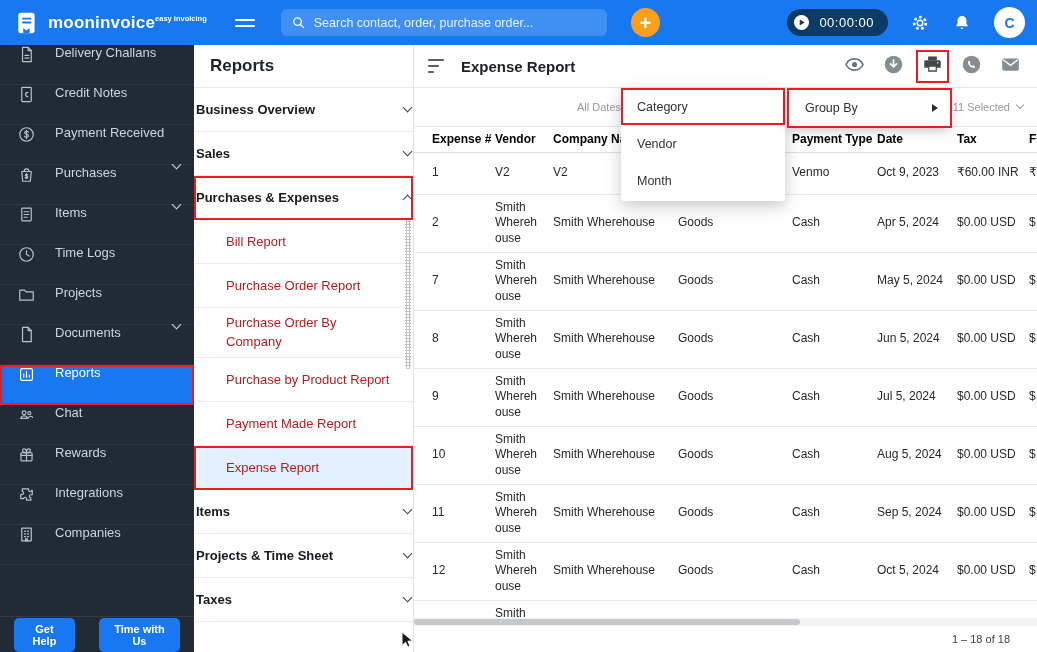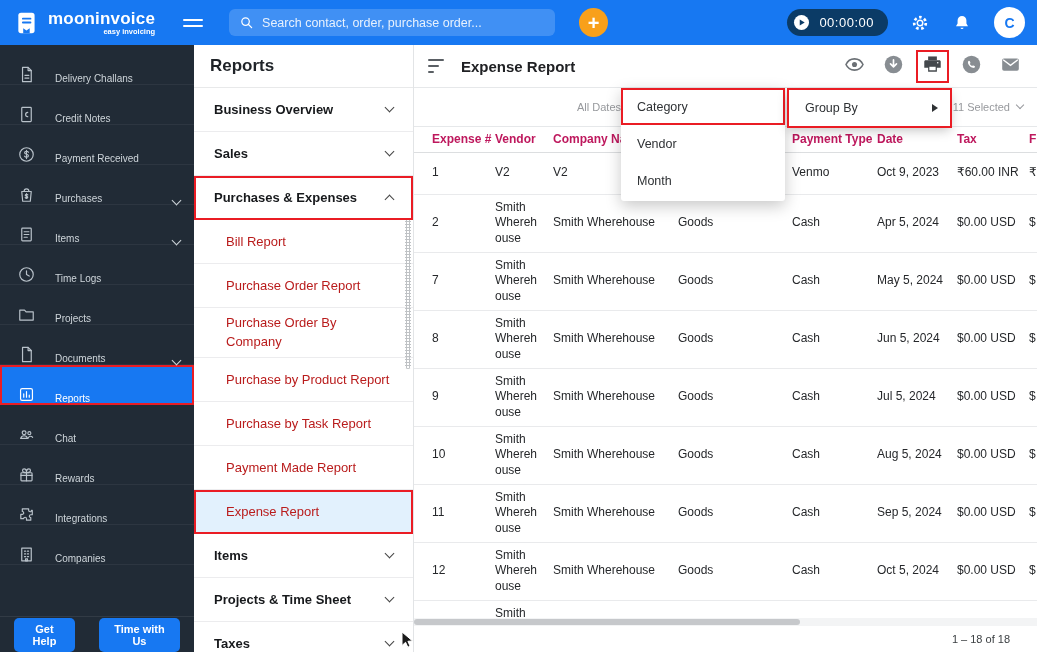--- a/index.html
+++ b/index.html
@@ -7,21 +7,21 @@
     --orange:#F8A01B; --timer:#0B3B66; --active-row:#E2F1FD;
   }
   *{box-sizing:border-box;margin:0;padding:0;}
   body{font-family:"Liberation Sans","DejaVu Sans",sans-serif;background:#fff;}
   .app{width:1037px;height:652px;position:relative;overflow:hidden;background:#fff;}
 
   
   .topbar{height:45px;background:var(--topbar);display:flex;align-items:center;padding:0 12px 0 14px;}
   .brand{display:flex;align-items:center;gap:8px;}
   .brand svg{width:26px;height:26px;}
-  .brand-text{display:flex;flex-direction:column;line-height:1;}
+  .brand-text{display:flex;flex-direction:row;line-height:1;}
   .brand-name{color:#fff;font-size:17px;font-weight:700;letter-spacing:.2px;}
   .brand-tag{color:#fff;font-size:7.5px;font-weight:700;text-align:right;margin-top:1px;}
   .hamburger{margin-left:28px;width:20px;height:14px;display:flex;flex-direction:column;justify-content:center;gap:4px;cursor:pointer;}
   .hamburger i{display:block;height:2px;background:#fff;border-radius:2px;}
   .searchbox{margin-left:26px;width:326px;height:27px;background:rgba(255,255,255,.18);border-radius:6px;display:flex;align-items:center;padding:0 10px;gap:8px;}
   .searchbox svg{width:15px;height:15px;flex:0 0 auto;}
   .searchbox input{background:transparent;border:0;outline:0;color:#fff;font-size:12.5px;width:100%;font-family:inherit;}
   .searchbox input::placeholder{color:rgba(255,255,255,.88);}
   .plusbtn{margin-left:24px;width:29px;height:29px;border-radius:50%;background:var(--orange);color:#fff;font-size:20px;font-weight:700;display:flex;align-items:center;justify-content:center;cursor:pointer;line-height:1;}
   .tb-right{margin-left:auto;display:flex;align-items:center;gap:22px;}
@@ -29,37 +29,37 @@
   .timer svg{width:19px;height:19px;}
   .timer-text{color:#fff;font-size:13px;letter-spacing:.5px;}
   .tb-icon{width:20px;height:20px;cursor:pointer;}
   .avatar{width:31px;height:31px;border-radius:50%;background:#fff;color:var(--topbar);font-weight:700;font-size:14px;display:flex;align-items:center;justify-content:center;cursor:pointer;}
 
   
   .body{display:flex;height:607px;}
 
   
   .sidebar{width:194px;background:var(--sidebar);position:relative;flex:0 0 auto;}
-  .side-item{height:40px;display:flex;align-items:flex-end;padding:0 14px 0 17px;color:#ced5da;font-size:10px;border-bottom:1px solid rgba(255,255,255,.055);cursor:pointer;}
+  .side-item{height:40px;display:flex;align-items:flex-start;padding:0 14px 0 17px;color:#ced5da;font-size:13px;border-bottom:1px solid rgba(255,255,255,.055);cursor:pointer;}
   .side-item .icon{width:19px;height:19px;margin-right:19px;color:#b9c2ca;flex:0 0 auto;}
   .side-item .icon svg{width:100%;height:100%;fill:none;stroke:currentColor;stroke-width:1.5;stroke-linecap:round;stroke-linejoin:round;}
   .side-item.active{background:var(--accent);color:#fff;border-bottom-color:transparent;}
   .side-item.active .icon{color:#fff;}
   .side-item.ann{outline:2px solid var(--annotation);outline-offset:-2px;}
   .side-chev{margin-left:auto;}
   .chev{width:7px;height:7px;border-right:1.6px solid currentColor;border-bottom:1.6px solid currentColor;display:inline-block;}
   .chev.down{transform:rotate(45deg);margin-top:-4px;}
   .chev.up{transform:rotate(-135deg);margin-top:4px;}
   .side-actions{position:absolute;left:0;right:0;bottom:0;height:36px;border-top:1px solid rgba(255,255,255,.08);display:flex;align-items:center;padding:0 14px;gap:24px;}
   .side-btn{background:var(--accent);color:#fff;font-size:11px;font-weight:700;border:0;border-radius:5px;padding:5px 10px;cursor:pointer;font-family:inherit;}
 
   
   .rpanel{width:220px;border-right:1px solid #e2e4e6;background:#fff;flex:0 0 auto;position:relative;}
   .rp-title{height:43px;display:flex;align-items:center;padding:0 16px;font-size:17px;font-weight:600;color:#1f2328;border-bottom:1px solid #e8e9ea;}
-  .rp-row{display:flex;align-items:center;justify-content:space-between;padding:0 20px;border-bottom:1px solid #ececee;font-size:13px;color:#17191c;cursor:pointer;background:#fff;}
+  .rp-row{display:flex;align-items:center;justify-content:space-between;padding:0 2px;border-bottom:1px solid #ececee;font-size:13px;color:#17191c;cursor:pointer;background:#fff;}
   .rp-group{height:44px;font-weight:700;}
   .rp-group .chev{color:#444;}
   .rp-sub{height:44px;padding-left:32px;font-weight:400;color:#b91c1c;}
   .rp-sub.wrap{height:50px;}
   .rp-sub.wrap .rp-label{width:120px;line-height:1.45;}
   .rp-sub.active{background:var(--active-row);}
   .rp-row.ann{outline:2px solid var(--annotation);outline-offset:-2px;position:relative;z-index:3;}
   .rp-scroll{position:absolute;right:2px;top:148px;width:6px;height:176px;background-image:radial-gradient(#bfc2c5 1px,transparent 1.1px);background-size:3px 3px;border-radius:3px;z-index:2;}
 
   
@@ -73,21 +73,21 @@
   .action{width:21px;height:21px;cursor:pointer;display:flex;align-items:center;justify-content:center;}
   .action svg{width:21px;height:21px;}
   .action.ann{outline:2px solid var(--annotation);outline-offset:4px;}
   .m-filter{height:39px;border-bottom:1px solid #e6e8ea;position:relative;font-size:11px;color:#97999d;}
   .f-alldates{position:absolute;left:163px;top:13px;cursor:pointer;}
   .f-columns{position:absolute;right:14px;top:13px;display:flex;align-items:center;gap:7px;cursor:pointer;}
   .f-columns .chev{width:6px;height:6px;color:#97999d;}
 
   .table-wrap{height:491px;overflow:hidden;}
   table{border-collapse:collapse;table-layout:fixed;width:715px;}
-  th{font-size:12px;font-weight:700;color:#be185d;height:25px;text-align:left;padding:0 8px 0 0;white-space:nowrap;border-bottom:1px solid #dcdee0;}
+  th{font-size:12px;font-weight:700;color:#000000;height:25px;text-align:left;padding:0 8px 0 0;white-space:nowrap;border-bottom:1px solid #dcdee0;}
   td{font-size:12px;color:#26282b;height:58px;text-align:left;vertical-align:middle;padding:0 10px 0 0;border-bottom:1px solid #e9eaec;line-height:1.3;}
   .c1{padding-left:18px;}
   tr.single td{height:42px;}
   td.wrapcell{overflow-wrap:break-word;word-wrap:break-word;}
   .hscroll{height:8px;background:#f3f4f5;position:relative;}
   .hscroll .thumb{position:absolute;left:0;top:1px;height:6px;width:386px;background:#c6c8cb;border-radius:3px;cursor:pointer;}
   .m-pag{height:26px;display:flex;align-items:center;justify-content:flex-end;padding-right:27px;font-size:11px;color:#3c4043;}
 
   
   .submenu{position:absolute;left:621px;top:88px;width:164px;background:#fff;border-radius:3px;box-shadow:0 5px 16px rgba(0,0,0,.22);z-index:30;padding-bottom:2px;}
@@ -277,23 +277,20 @@
             <span class="rp-label">Bill Report</span>
           </div>
           <div class="rp-row rp-sub">
             <span class="rp-label">Purchase Order Report</span>
           </div>
           <div class="rp-row rp-sub wrap">
             <span class="rp-label">Purchase Order By Company</span>
           </div>
           <div class="rp-row rp-sub">
             <span class="rp-label">Purchase by Product Report</span>
-          </div>
-          <div class="rp-row rp-sub">
-            <span class="rp-label">Purchase by Task Report</span>
           </div>
           <div class="rp-row rp-sub">
             <span class="rp-label">Payment Made Report</span>
           </div>
           <div class="rp-row rp-sub active ann">
             <span class="rp-label">Expense Report</span>
           </div>
           <div class="rp-row rp-group">
             <span class="rp-label">Items</span>
             <span class="chev down"></span>

